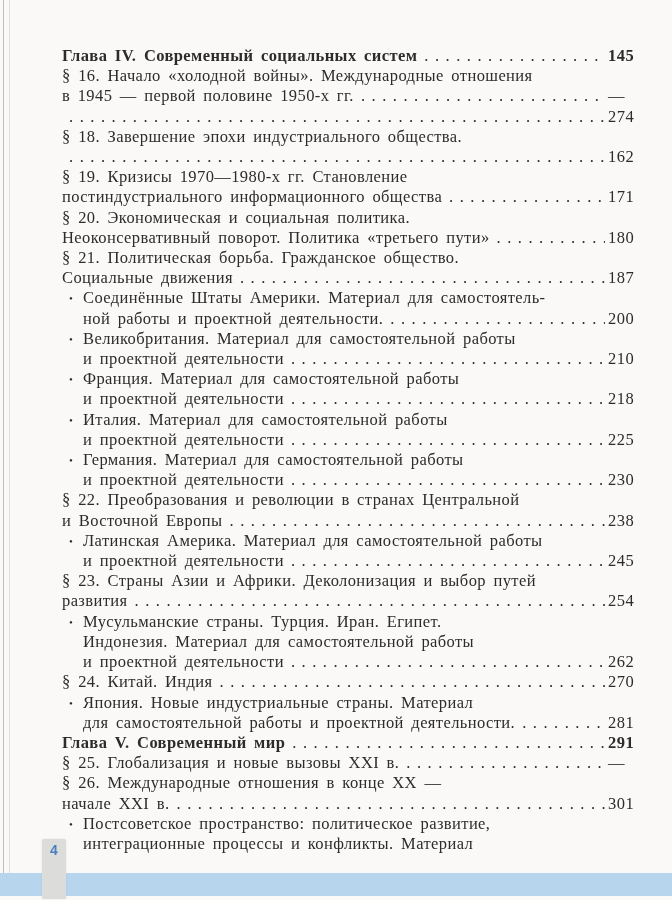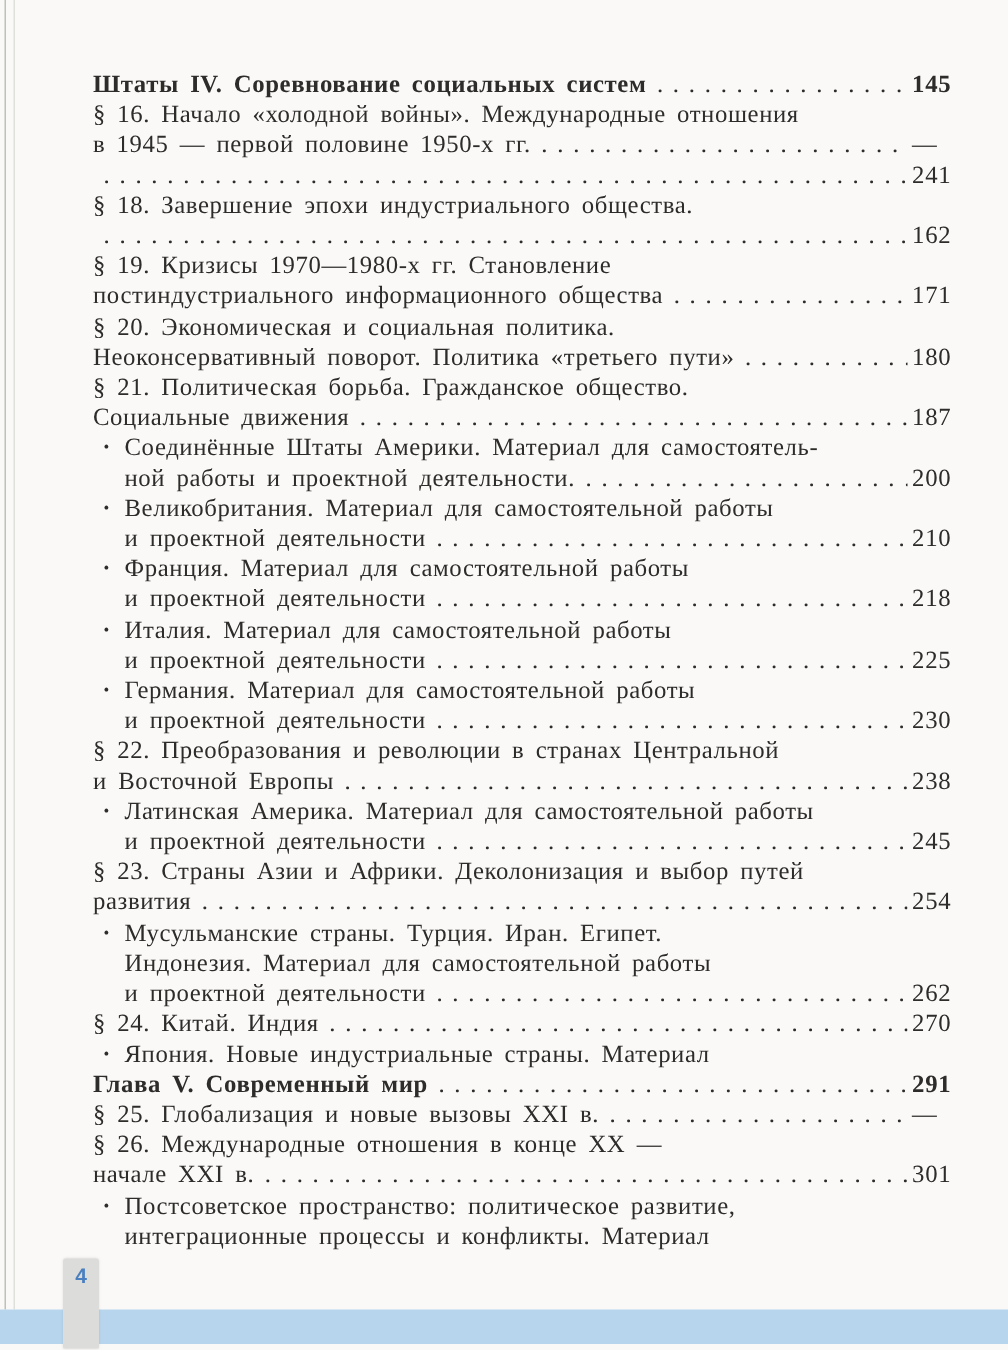--- a/index.html
+++ b/index.html
@@ -105,37 +105,37 @@
 </style>
 </head>
 <body style="background: rgb(250, 249, 247);">
 
 <div class="edge-line one"></div>
 <div class="edge-line two"></div>
 
 <div class="toc" style="color: rgb(45, 44, 42);">
     <div class="entry chapter">
       <div class="line with-page">
-        <span class="txt">Штаты IV. Соревнование социальных систем</span>
+        <span class="txt">Глава IV. Современный социальных систем</span>
         <span class="leader"></span>
         <span class="pagenum">145</span>
       </div>
     </div>
     <div class="entry section">
       <div class="line"><span class="txt">§ 16. Начало «холодной войны». Международные отношения</span></div>
       <div class="line with-page">
         <span class="txt">в 1945 — первой половине 1950-х гг.</span>
         <span class="leader"></span>
         <span class="pagenum">—</span>
       </div>
     </div>
     <div class="entry section">
       <div class="line with-page">
         <span class="leader"></span>
-        <span class="pagenum">241</span>
+        <span class="pagenum">274</span>
       </div>
     </div>
     <div class="entry section">
       <div class="line"><span class="txt">§ 18. Завершение эпохи индустриального общества.</span></div>
       <div class="line with-page">
         <span class="leader"></span>
         <span class="pagenum">162</span>
       </div>
     </div>
     <div class="entry section">
@@ -237,20 +237,25 @@
     </div>
     <div class="entry section">
       <div class="line with-page">
         <span class="txt">§ 24. Китай. Индия</span>
         <span class="leader"></span>
         <span class="pagenum">270</span>
       </div>
     </div>
     <div class="entry bullet">
       <div class="line"><span class="bullet-marker">•</span><span class="txt">Япония. Новые индустриальные страны. Материал</span></div>
+      <div class="line with-page">
+        <span class="txt">для самостоятельной работы и проектной деятельности.</span>
+        <span class="leader"></span>
+        <span class="pagenum">281</span>
+      </div>
     </div>
     <div class="entry chapter">
       <div class="line with-page">
         <span class="txt">Глава V. Современный мир</span>
         <span class="leader"></span>
         <span class="pagenum">291</span>
       </div>
     </div>
     <div class="entry section">
       <div class="line with-page">

